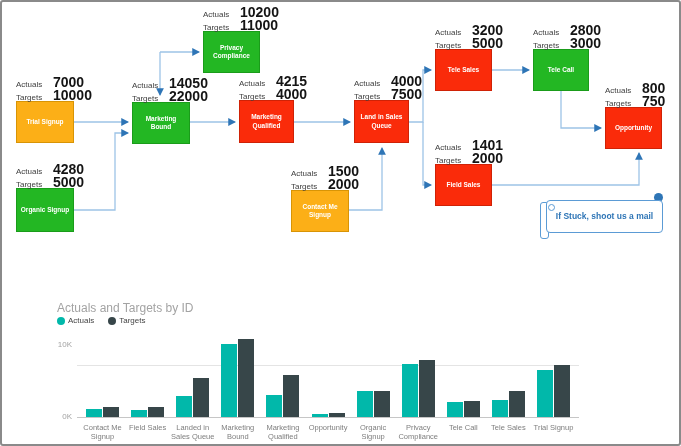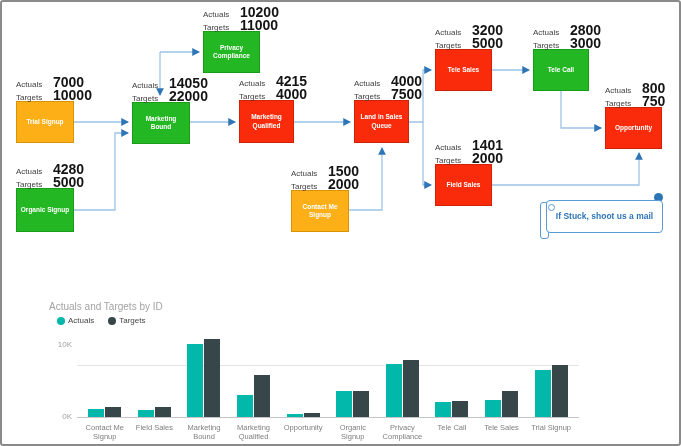--- a/index.html
+++ b/index.html
@@ -21,21 +21,21 @@
   
   .note-wrap{position:absolute;left:538px;top:191px;width:128px;height:50px;}
   .note-circle{position:absolute;right:5px;top:0;width:9px;height:9px;border-radius:50%;background:#2e75b6;}
   .note-roll{position:absolute;left:0;top:9px;width:9px;height:37px;border:1px solid #5b9bd5;
              border-radius:3px;background:#fff;box-sizing:border-box;}
   .note-body{position:absolute;left:6px;top:7px;width:117px;height:33px;border:1px solid #5b9bd5;
              border-radius:4px;background:#fff;box-sizing:border-box;display:flex;flex-direction:column;
              justify-content:center;text-align:center;color:#2e75b6;font-size:8.5px;font-weight:600;line-height:11px;}
   .note-pin{position:absolute;left:8px;top:11px;width:5px;height:5px;border:1px solid #5b9bd5;border-radius:50%;background:#fff;}
   
-  .chart-title{position:absolute;left:47px;top:299px;font-size:10px;color:#a3a3a3;}
+  .chart-title{position:absolute;left:55px;top:299px;font-size:12px;color:#a3a3a3;}
   .legend{position:absolute;left:55px;top:314px;display:flex;gap:14px;align-items:center;}
   .legend-item{display:flex;align-items:center;gap:3px;cursor:default;}
   .legend-dot{width:8px;height:8px;border-radius:50%;}
   .legend-label{font-size:8px;color:#444;}
   .gridline{position:absolute;left:75px;width:502px;height:1px;background:#e4e4e4;}
   .baseline{position:absolute;left:75px;width:502px;height:1px;background:#c6c6c6;}
   .ytick{position:absolute;left:50px;width:20px;text-align:right;font-size:8px;color:#a3a3a3;}
   .chart-groups{position:absolute;left:78px;top:337px;width:496px;height:106px;display:flex;}
   .group{flex:1;display:flex;flex-direction:column;align-items:center;}
   .bars{height:78px;display:flex;align-items:flex-end;gap:1px;}
@@ -252,20 +252,27 @@
       </div>
       <div class="group">
         <div class="bars">
           <div class="bar" style="height: 7.3px; background: rgb(1, 184, 170);"></div>
           <div class="bar" style="height: 10.4px; background: rgb(55, 70, 73);"></div>
         </div>
         <div class="xlabel">Field Sales</div>
       </div>
       <div class="group">
         <div class="bars">
+          <div class="bar" style="height: 20.8px; background: rgb(1, 184, 170);"></div>
+          <div class="bar" style="height: 39px; background: rgb(55, 70, 73);"></div>
+        </div>
+        <div class="xlabel">Landed in Sales Queue</div>
+      </div>
+      <div class="group">
+        <div class="bars">
           <div class="bar" style="height: 73.1px; background: rgb(1, 184, 170);"></div>
           <div class="bar" style="height: 78px; background: rgb(55, 70, 73);"></div>
         </div>
         <div class="xlabel">Marketing Bound</div>
       </div>
       <div class="group">
         <div class="bars">
           <div class="bar" style="height: 21.9px; background: rgb(1, 184, 170);"></div>
           <div class="bar" style="height: 41.6px; background: rgb(55, 70, 73);"></div>
         </div>

